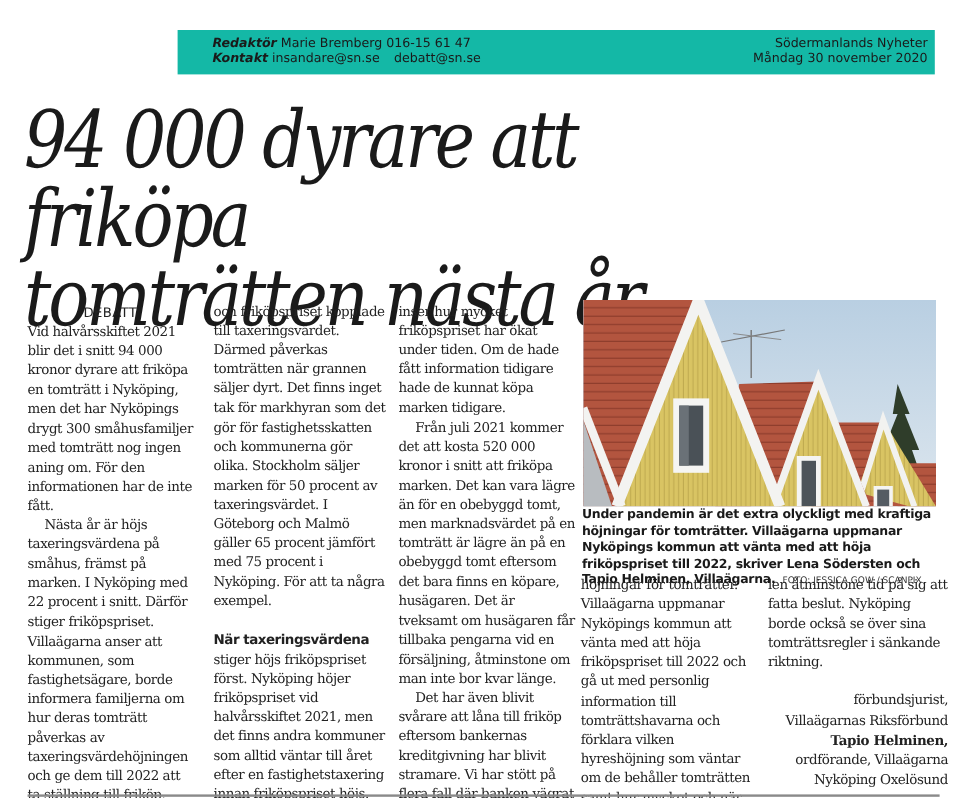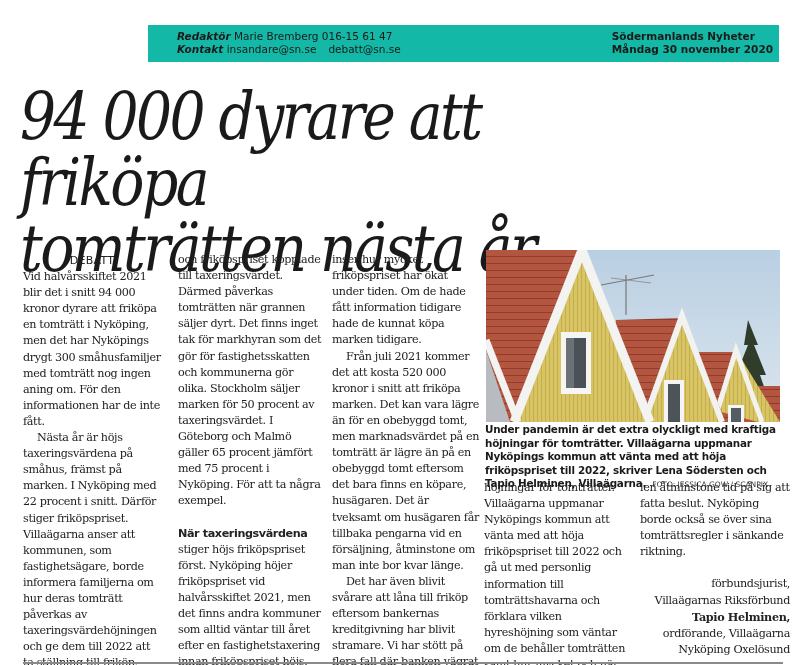--- a/index.html
+++ b/index.html
@@ -5,21 +5,21 @@
     html, body { margin:0; padding:0; background:#ffffff; }
     body { width:800px; height:665px; position:relative; overflow:hidden; color:#1c1c1c; }
 
     .masthead {
       position:absolute; left:148px; top:25px; width:631px; height:37px;
       background:#14b8a6;
       font-family:"DejaVu Sans", sans-serif; font-size:10.5px; line-height:13px;
       color:#1a1a1a;
     }
     .mh-left { position:absolute; left:29px; top:5px; }
-    .mh-right { position:absolute; right:6px; top:5px; text-align:left; font-weight:bold; }
+    .mh-right { position:absolute; right:6px; top:5px; text-align:right; font-weight:normal; }
     .mh-label { font-weight:bold; font-style:italic; }
     .gap { display:inline-block; width:12px; }
 
     .headline {
       position:absolute; left:20px; top:84px; width:770px;
       font-family:"DejaVu Serif", serif; font-style:italic;
       font-size:66px; line-height:66px; letter-spacing:-3px;
       transform:scaleX(0.86); transform-origin:left top;
       color:#1a1a1a; margin:0; font-weight:normal;
     }

